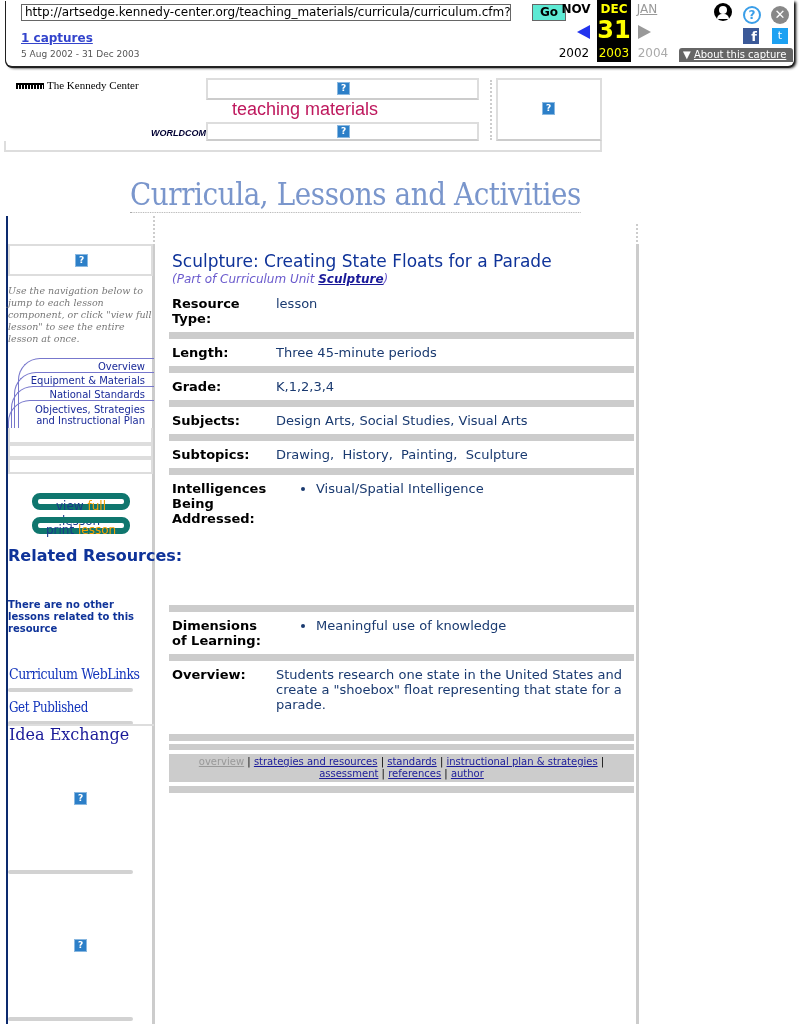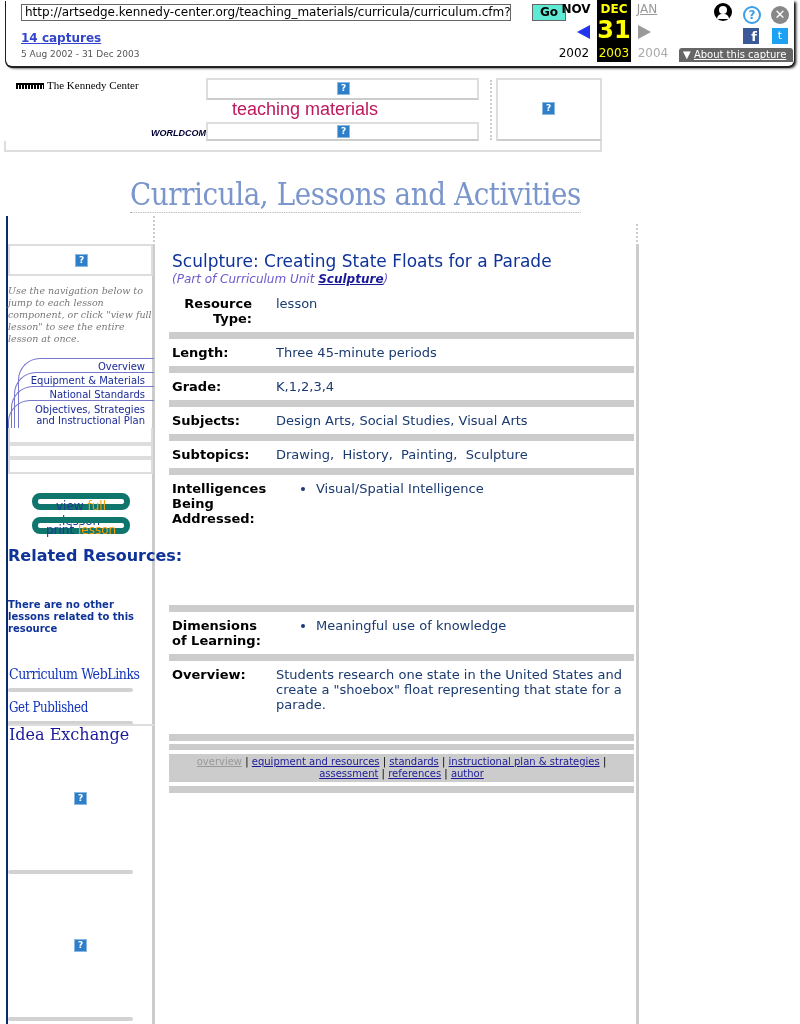--- a/index.html
+++ b/index.html
@@ -91,21 +91,21 @@
   #bottom-nav { position: absolute; left: 169px; top: 754px; width: 465px; height: 28px; background: #cccccc; font-size: 10px; text-align: center; line-height: 12px; padding-top: 2px; color: #000; }
   #bottom-nav a { color: #1a1a99; text-decoration: underline; }
   #bottom-nav a.current { color: #999; }
 </style>
 </head>
 <body>
 
 <div id="wb">
   <div id="wb-url">http://artsedge.kennedy-center.org/teaching_materials/curricula/curriculum.cfm?</div>
   <div id="wb-go">Go</div>
-  <div id="wb-captures">14 captures</div>
+  <div id="wb-captures">1 captures</div>
   <div id="wb-range">5 Aug 2002 - 31 Dec 2003</div>
 
   <div id="wb-cur-col"></div>
   <div class="wb-month" id="wb-prev-m">NOV</div>
   <div class="wb-month" id="wb-cur-m">DEC</div>
   <div class="wb-month" id="wb-next-m">JAN</div>
   <div id="wb-prev-arrow"></div>
   <div id="wb-day">31</div>
   <div id="wb-next-arrow"></div>
   <div class="wb-year" id="wb-prev-y">2002</div>
@@ -180,21 +180,21 @@
 <div class="broken" style="left:74px; top:939px;">?</div>
 <div class="hr-bar" style="top:1017px; width:125px;"></div>
 
 <div id="main-dots"></div>
 <div id="main-border"></div>
 
 <div id="lesson-title">Sculpture: Creating State Floats for a Parade</div>
 <div id="lesson-sub"><span>(Part of Curriculum Unit </span><a>Sculpture</a><span>)</span></div>
 
 <div class="row" style="top:296px;">
-  <div class="row-label" style="width:80px;text-align:right;">Resource Type:</div>
+  <div class="row-label" style="width:80px;">Resource Type:</div>
   <div class="row-val">lesson</div>
 </div>
 <div class="sep" style="top:332px;"></div>
 
 <div class="row" style="top:345px;">
   <div class="row-label">Length:</div>
   <div class="row-val">Three 45-minute periods</div>
 </div>
 <div class="sep" style="top:366px;"></div>
 
@@ -238,15 +238,15 @@
 
 <div class="row" style="top:667px;">
   <div class="row-label">Overview:</div>
   <div class="row-val">Students research one state in the United States and create a "shoebox" float representing that state for a parade.</div>
 </div>
 
 <div class="sep" style="top:734px;"></div>
 <div class="sep" style="top:744px; height:6px;"></div>
 
 <div id="bottom-nav">
-  <a class="current">overview</a><span> | </span><a>equipment and resources</a><span> | </span><a>standards</a><span> | </span><a>instructional plan &amp; strategies</a><span> | </span><br><a>assessment</a><span> | </span><a>references</a><span> | </span><a>author</a>
+  <a class="current">overview</a><span> | </span><a>strategies and resources</a><span> | </span><a>standards</a><span> | </span><a>instructional plan &amp; strategies</a><span> | </span><br><a>assessment</a><span> | </span><a>references</a><span> | </span><a>author</a>
 </div>
 <div class="sep" style="top:786px;"></div>
 
 </body></html>

